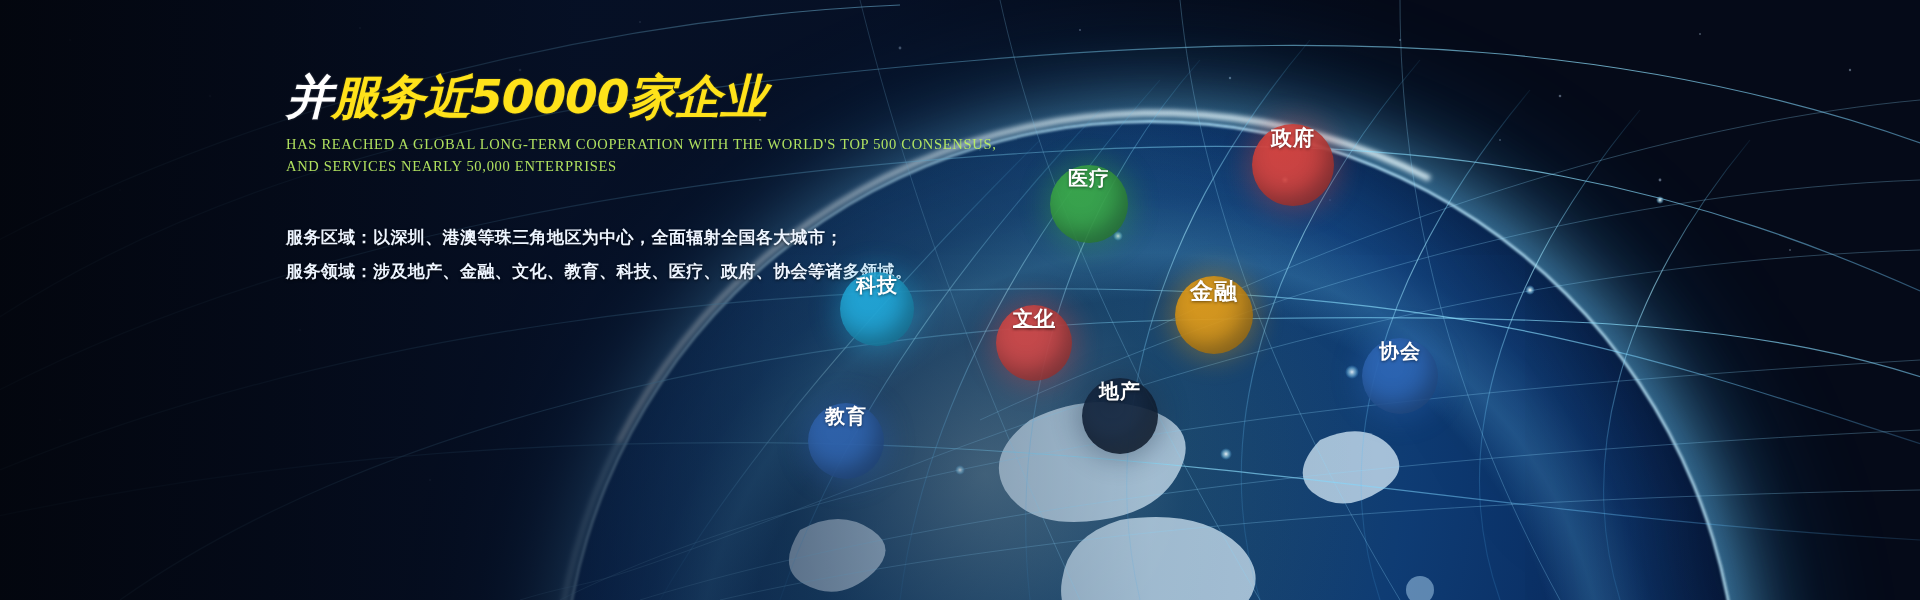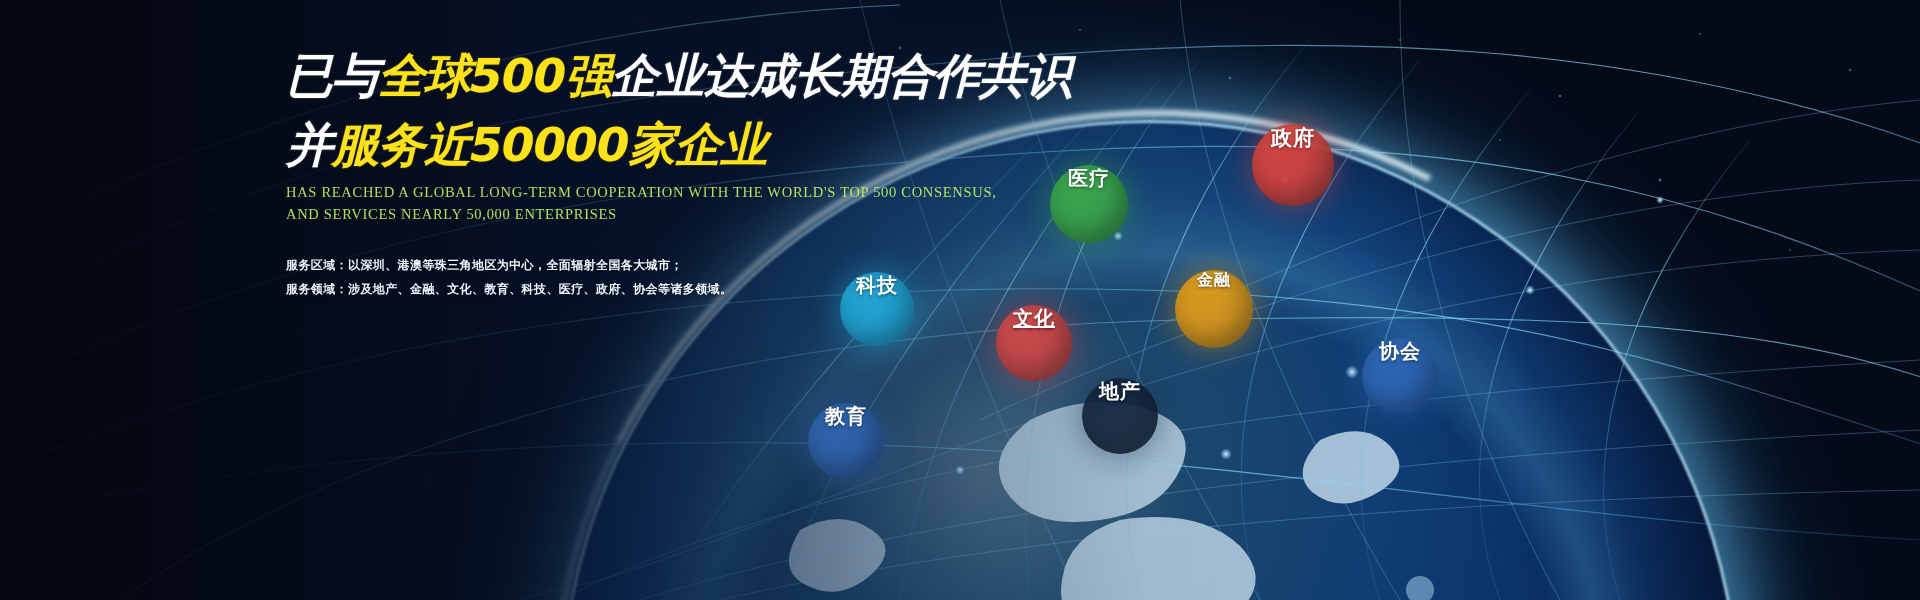--- a/index.html
+++ b/index.html
@@ -55,21 +55,21 @@
   .headline{font-family:"DejaVu Sans","Liberation Sans",sans-serif;
     font-weight:bold;font-style:italic;letter-spacing:-1px;line-height:1.02;
     font-size:47px;white-space:nowrap;margin:0;}
   .h-w{color:#ffffff;text-shadow:0 0 2px rgba(255,255,255,.35);}
   .h-y{color:#ffe21a;text-shadow:0 0 2px rgba(255,226,26,.35);}
   .headline.l2{margin-top:21px;}
 
   .eng{margin-top:13px;color:#bef264;font-family:"Liberation Serif","DejaVu Serif",serif;
     font-size:14.5px;letter-spacing:.7px;line-height:1.5;opacity:.92;white-space:nowrap;}
 
-  .body-cn{margin-top:28px;color:#eef5ff;font-size:12px;line-height:2.0;
+  .body-cn{margin-top:44px;color:#eef5ff;font-size:17px;line-height:2.0;
     font-weight:bold;letter-spacing:.4px;white-space:nowrap;
     text-shadow:0 1px 3px rgba(0,0,0,.65);}
 
   
   .bubble{position:absolute;border-radius:50%;display:flex;align-items:flex-start;justify-content:center;
     color:#fff;font-weight:bold;letter-spacing:1px;
     text-shadow:0 1px 3px rgba(0,0,0,.5);}
   .bubble span{pointer-events:none;}
 </style>
 </head>
@@ -187,23 +187,20 @@
       <circle cx="1530" cy="290" r="5" fill="url(#node)"></circle>
       <circle cx="960" cy="470" r="5" fill="url(#node)"></circle>
       <circle cx="1660" cy="200" r="4" fill="url(#node)"></circle>
       <circle cx="1285" cy="180" r="4" fill="url(#node)"></circle>
     </g>
   </svg>
 
   <div class="bg-tint"></div>
 
   <div class="copy">
-    <h1 class="headline l1">
-      <span class="h-w">已与</span><span class="h-y">全球500强</span><span class="h-w">企业达成长期合作共识</span>
-    </h1>
     <h1 class="headline l2">
       <span class="h-w">并</span><span class="h-y">服务近50000家企业</span>
     </h1>
 
     <div class="eng">
       <div>HAS REACHED A GLOBAL LONG-TERM COOPERATION WITH THE WORLD'S TOP 500 CONSENSUS,</div>
       <div>AND SERVICES NEARLY 50,000 ENTERPRISES</div>
     </div>
 
     <div class="body-cn">
@@ -218,21 +215,21 @@
       </div>
       <div class="bubble" style="left: 1050px; top: 165px; width: 78px; height: 78px; font-size: 20px; background: radial-gradient(circle at 34% 28%, rgba(58, 168, 74, 0.95) 0%, rgba(58, 168, 74, 0.91) 55%, rgba(58, 168, 74, 0.77) 100%); box-shadow: rgba(58, 168, 74, 0.333) 0px 0px 26px 6px, rgba(0, 0, 0, 0.3) -8px -10px 22px inset;">
         <span>医疗</span>
       </div>
       <div class="bubble" style="left: 840px; top: 272px; width: 74px; height: 74px; font-size: 20px; background: radial-gradient(circle at 34% 28%, rgba(33, 167, 216, 0.95) 0%, rgba(33, 167, 216, 0.91) 55%, rgba(33, 167, 216, 0.77) 100%); box-shadow: rgba(33, 167, 216, 0.333) 0px 0px 26px 6px, rgba(0, 0, 0, 0.3) -8px -10px 22px inset;">
         <span>科技</span>
       </div>
       <div class="bubble" style="left: 996px; top: 305px; width: 76px; height: 76px; font-size: 20px; background: radial-gradient(circle at 34% 28%, rgba(207, 72, 72, 0.95) 0%, rgba(207, 72, 72, 0.91) 55%, rgba(207, 72, 72, 0.77) 100%); box-shadow: rgba(207, 72, 72, 0.333) 0px 0px 26px 6px, rgba(0, 0, 0, 0.3) -8px -10px 22px inset; text-decoration: underline;">
         <span>文化</span>
       </div>
-      <div class="bubble" style="left: 1175px; top: 270px; width: 78px; height: 78px; font-size: 16px; background: radial-gradient(circle at 34% 28%, rgba(224, 155, 25, 0.95) 0%, rgba(224, 155, 25, 0.91) 55%, rgba(224, 155, 25, 0.77) 100%); box-shadow: rgba(224, 155, 25, 0.333) 0px 0px 26px 6px, rgba(0, 0, 0, 0.3) -8px -10px 22px inset;">
+      <div class="bubble" style="left: 1175px; top: 276px; width: 78px; height: 78px; font-size: 23px; background: radial-gradient(circle at 34% 28%, rgba(224, 155, 25, 0.95) 0%, rgba(224, 155, 25, 0.91) 55%, rgba(224, 155, 25, 0.77) 100%); box-shadow: rgba(224, 155, 25, 0.333) 0px 0px 26px 6px, rgba(0, 0, 0, 0.3) -8px -10px 22px inset;">
         <span>金融</span>
       </div>
       <div class="bubble" style="left: 1362px; top: 338px; width: 76px; height: 76px; font-size: 20px; background: radial-gradient(circle at 34% 28%, rgba(45, 102, 181, 0.95) 0%, rgba(45, 102, 181, 0.91) 55%, rgba(45, 102, 181, 0.77) 100%); box-shadow: rgba(45, 102, 181, 0.333) 0px 0px 26px 6px, rgba(0, 0, 0, 0.3) -8px -10px 22px inset;">
         <span>协会</span>
       </div>
       <div class="bubble" style="left: 1082px; top: 378px; width: 76px; height: 76px; font-size: 20px; background: radial-gradient(circle at 34% 28%, rgba(20, 38, 63, 0.95) 0%, rgba(20, 38, 63, 0.91) 55%, rgba(20, 38, 63, 0.77) 100%); box-shadow: rgba(20, 38, 63, 0.333) 0px 0px 26px 6px, rgba(0, 0, 0, 0.3) -8px -10px 22px inset;">
         <span>地产</span>
       </div>
       <div class="bubble" style="left: 808px; top: 403px; width: 76px; height: 76px; font-size: 20px; background: radial-gradient(circle at 34% 28%, rgba(47, 99, 173, 0.95) 0%, rgba(47, 99, 173, 0.91) 55%, rgba(47, 99, 173, 0.77) 100%); box-shadow: rgba(47, 99, 173, 0.333) 0px 0px 26px 6px, rgba(0, 0, 0, 0.3) -8px -10px 22px inset;">
         <span>教育</span>

